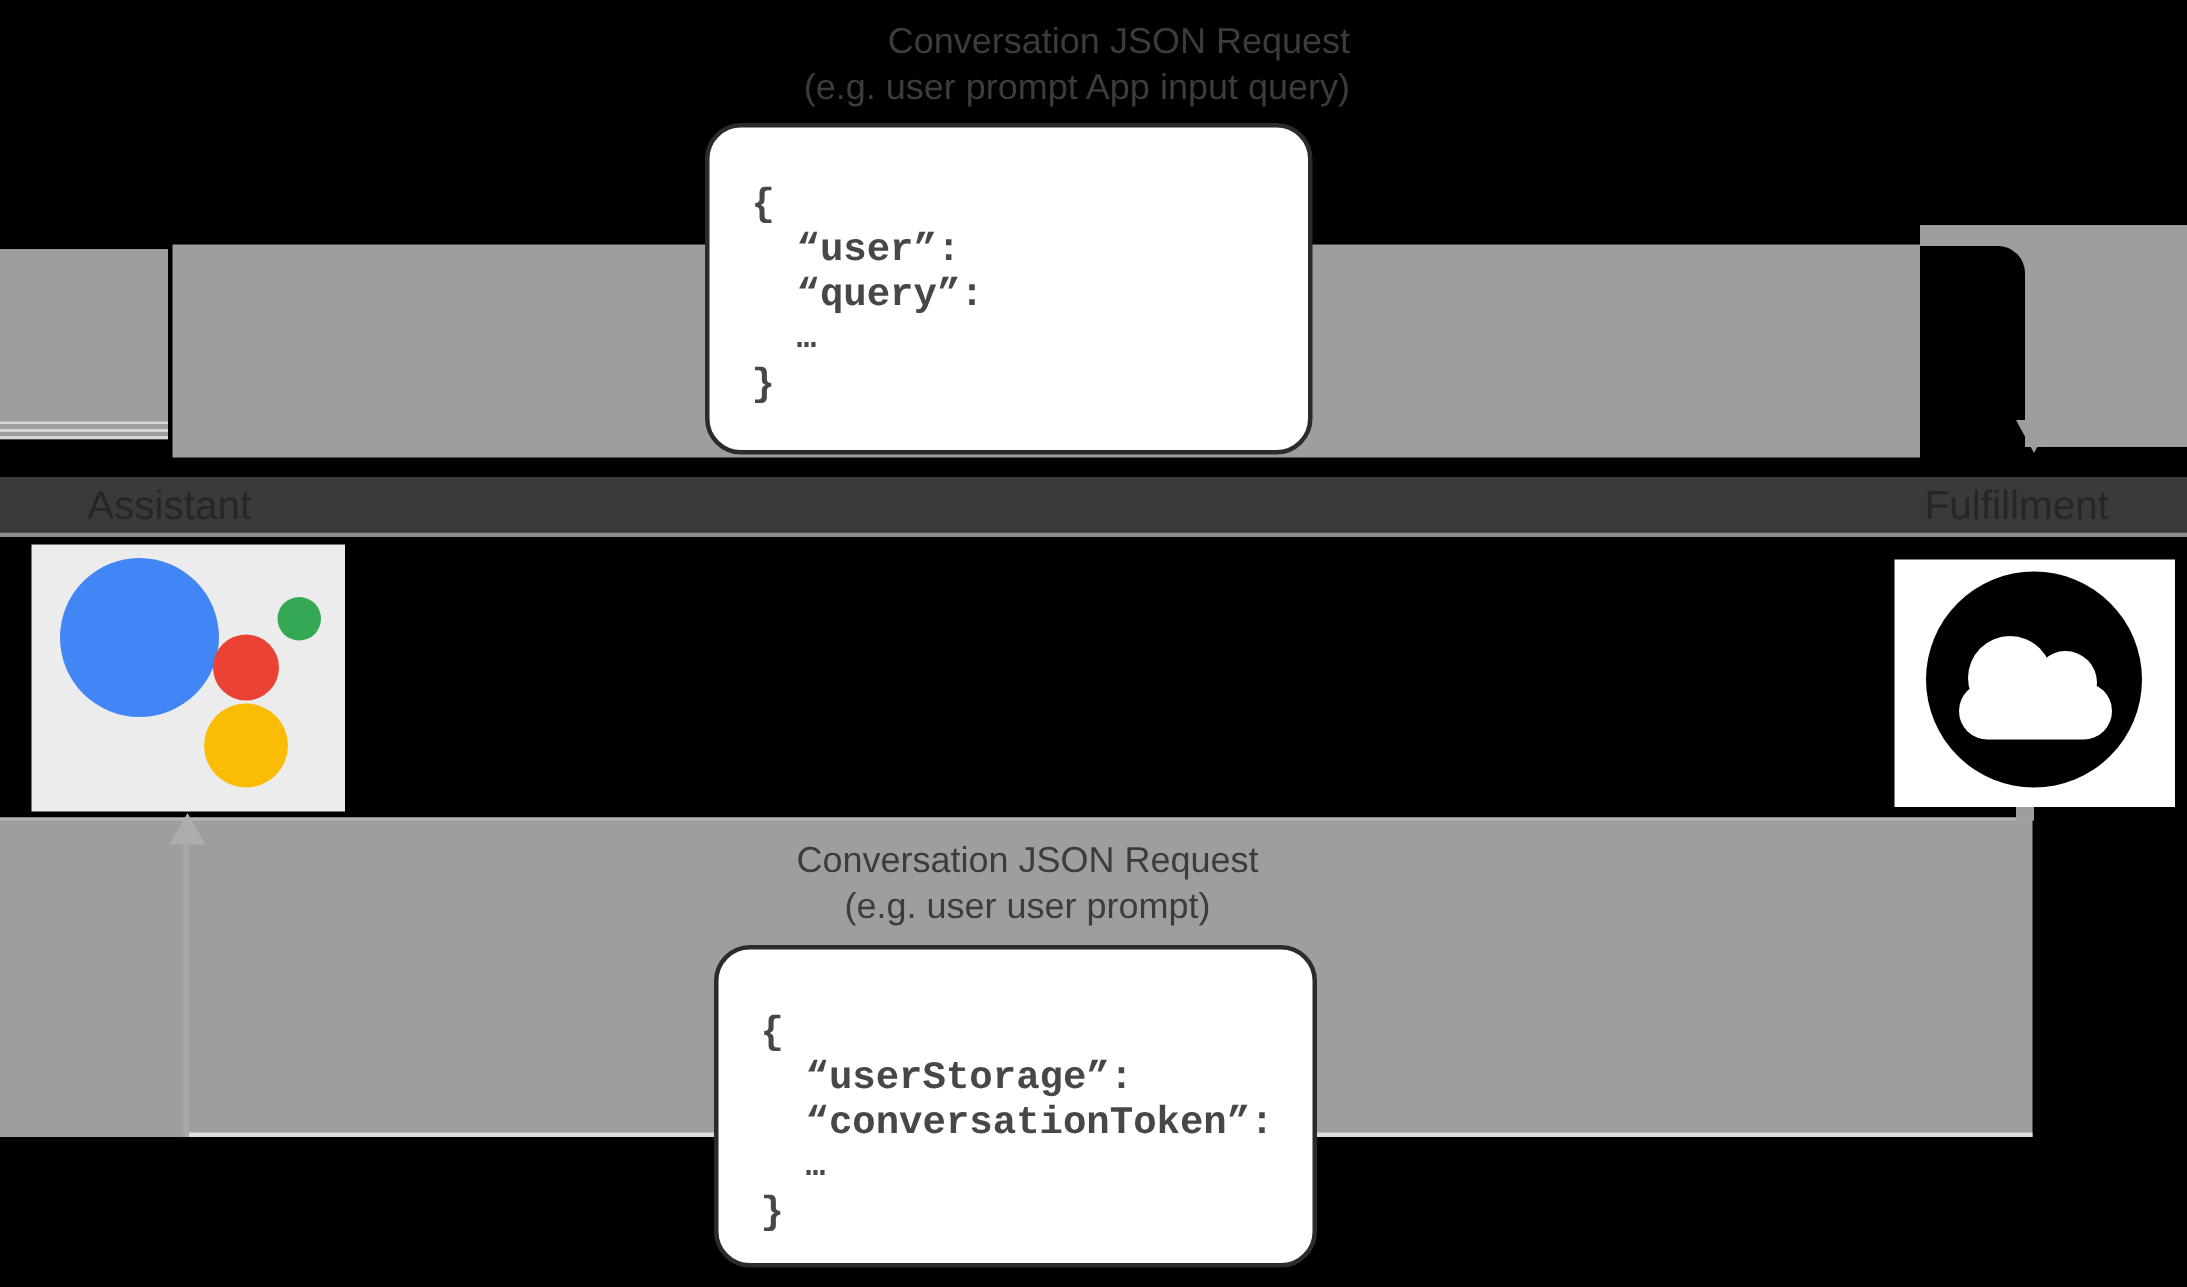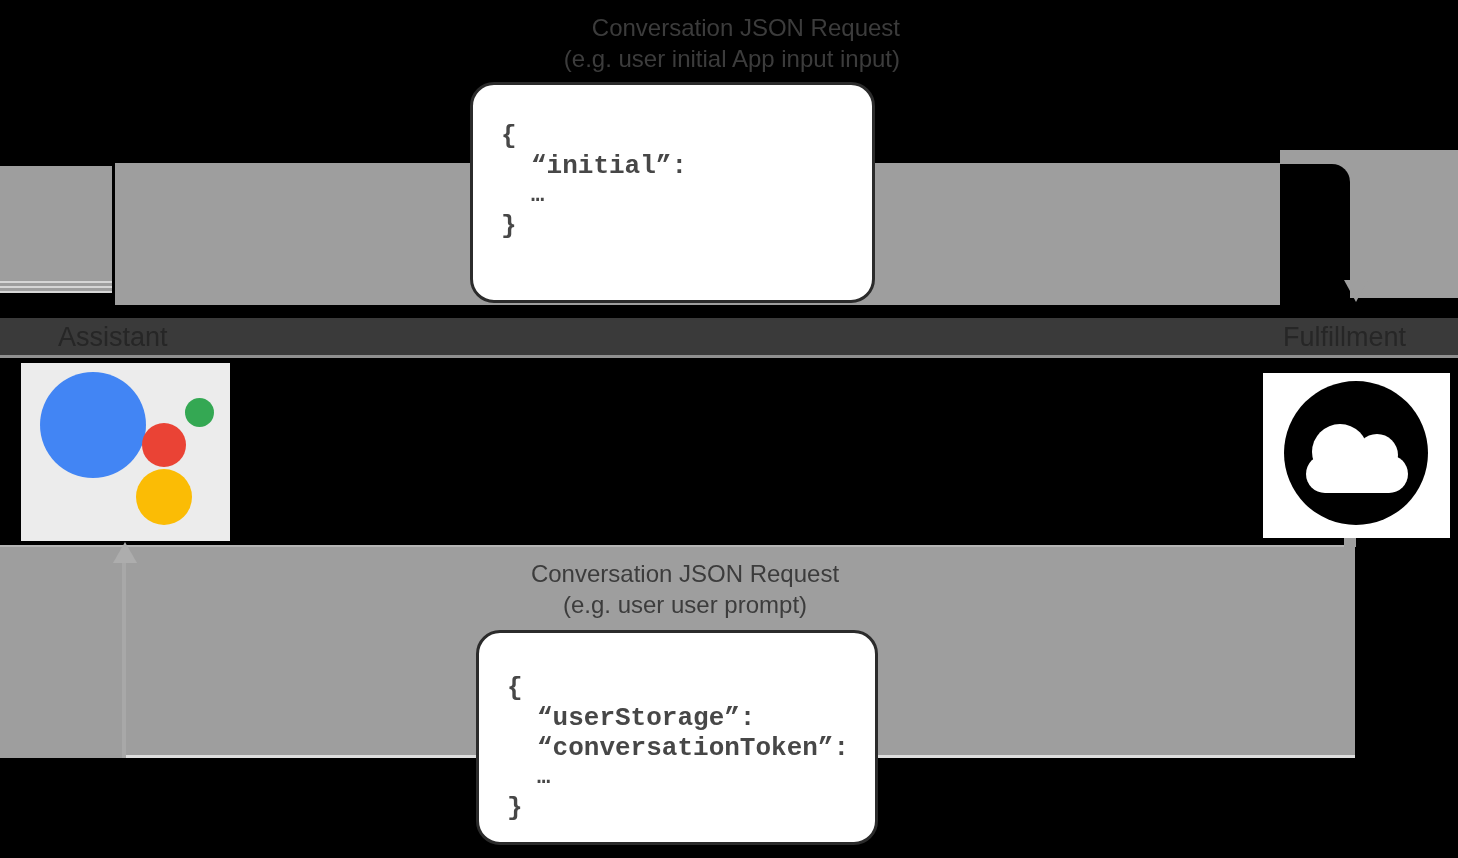--- a/index.html
+++ b/index.html
@@ -105,26 +105,27 @@
 <div class="abs fulfillment-box"></div>
 <div>
   <div class="abs cloud-circle"></div>
   <div class="abs cloud-part cloud-hump1"></div>
   <div class="abs cloud-part cloud-hump2"></div>
   <div class="abs cloud-part cloud-base"></div>
 </div>
 
 <div class="abs diagram-title title-request">
   <div>Conversation JSON Request</div>
-  <div>(e.g. user initial App input input)</div>
+  <div>(e.g. user prompt App input query)</div>
 </div>
 
 <div class="abs code-box code-request">
   <div class="code-line">{</div>
-  <div class="code-line indent">“initial”:</div>
+  <div class="code-line indent">“user”:</div>
+  <div class="code-line indent">“query”:</div>
   <div class="code-line indent ellipsis">…</div>
   <div class="code-line">}</div>
 </div>
 
 <div class="abs diagram-title title-response">
   <div>Conversation JSON Request</div>
   <div>(e.g. user user prompt)</div>
 </div>
 
 <div class="abs code-box code-response">

